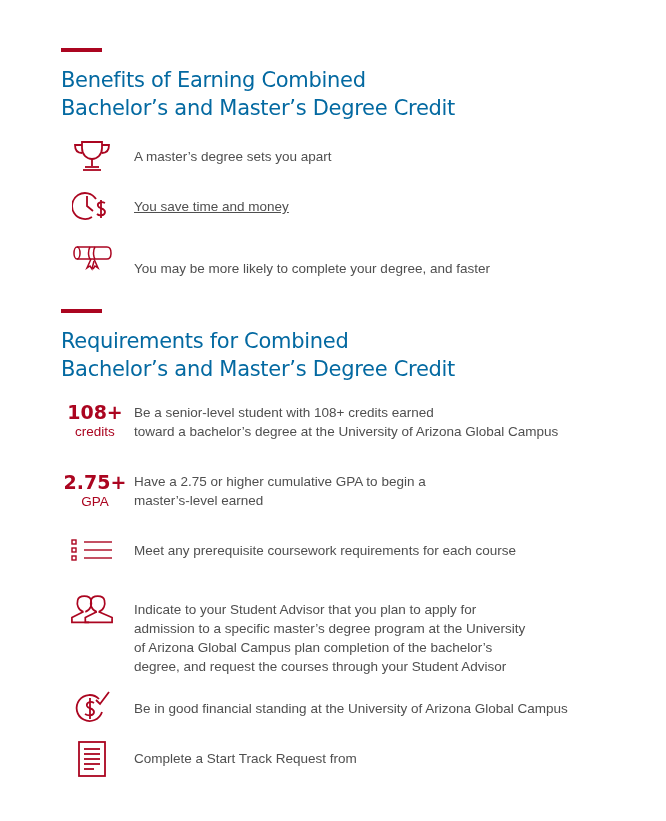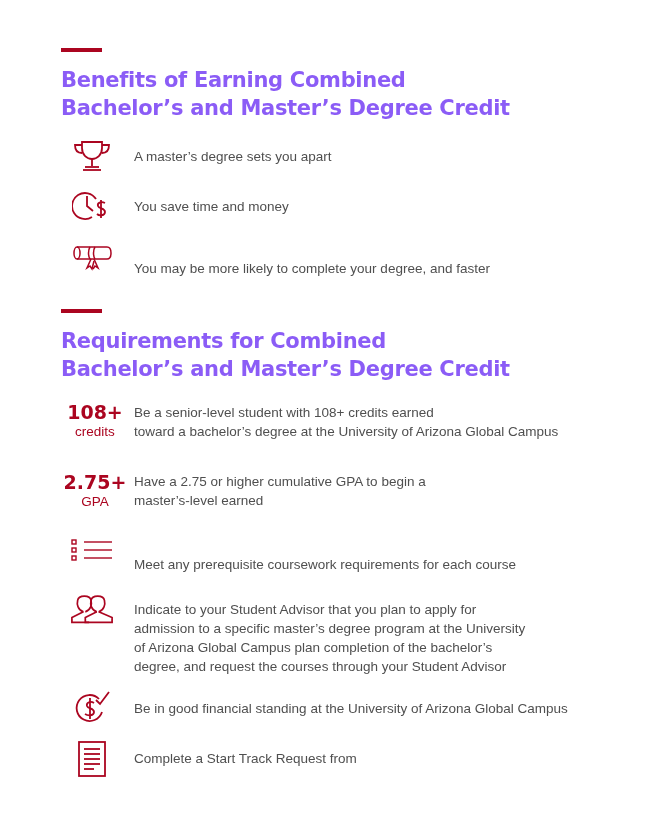--- a/index.html
+++ b/index.html
@@ -1,19 +1,19 @@
 <!DOCTYPE html>
 <html><head>
   <meta charset="utf-8">
   <style>
     * { margin: 0; padding: 0; box-sizing: border-box; }
     html, body { width: 666px; height: 821px; background: #ffffff; overflow: hidden; }
     body { font-family: "Liberation Sans", "DejaVu Sans", sans-serif; color: #4a4a4a; position: relative; }
     .accent-bar { position: absolute; left: 61px; width: 41px; height: 4px; background: #ab0520; }
-    .heading { position: absolute; left: 61px; font-family: "DejaVu Sans", sans-serif; font-weight: bold; font-size: 21px; line-height: 28px; color: #8b5cf6; letter-spacing: -0.3px; }
+    .heading { position: absolute; left: 61px; font-family: "DejaVu Sans", sans-serif; font-weight: normal; font-size: 21px; line-height: 28px; color: #0369a1; letter-spacing: -0.3px; }
     .row { position: absolute; left: 0; width: 666px; }
     .icon { position: absolute; left: 70px; width: 44px; display: flex; align-items: center; justify-content: center; }
     .icon svg { display: block; }
     .text { position: absolute; left: 134px; font-size: 13.5px; line-height: 19px; color: #4f4f4f; }
     .stat { position: absolute; left: 62px; width: 66px; text-align: center; color: #ab0520; }
     .stat-num { font-family: "DejaVu Sans", sans-serif; font-weight: bold; font-size: 19px; line-height: 22px; }
     .stat-unit { font-size: 13.5px; line-height: 18px; }
   </style>
 </head>
 <body>
@@ -40,21 +40,21 @@
 
 <div class="row" style="top:189px;">
   <span class="icon" style="top:0; height:36px;">
     <svg width="40" height="36" viewBox="0 0 40 36" fill="none" stroke="#ab0520" stroke-width="1.8">
       <path d="M24 10 A13 13 0 1 0 20 28"></path>
       <path d="M15 7 V17 L21 22"></path>
       <path d="M33 14 C29 12 25 14 26 17 C27 20 33 19 33 23 C33 27 27 27 25 25"></path>
       <path d="M29 11 V29"></path>
     </svg>
   </span>
-  <span class="text" style="top:8px;">You save time and money</span>
+  <span class="text" style="top:8px;text-decoration:underline;">You save time and money</span>
 </div>
 
 <div class="row" style="top:245px;">
   <span class="icon" style="top:0; height:26px;">
     <svg width="42" height="26" viewBox="0 0 42 26" fill="none" stroke="#ab0520" stroke-width="1.5">
       <ellipse cx="6" cy="8" rx="3" ry="6"></ellipse>
       <path d="M6 2 H36 C39 2 40 5 40 8 C40 11 39 14 36 14 H6"></path>
       <path d="M19 2 C17 5 17 11 19 14"></path>
       <path d="M24 2 C22 5 22 11 24 14"></path>
       <path d="M20 14 L16 23 L19 21 L21 24 L23 16"></path>
@@ -96,21 +96,21 @@
   <span class="icon" style="top:0; height:26px;">
     <svg width="44" height="26" viewBox="0 0 44 26" fill="none" stroke="#ab0520" stroke-width="1.4">
       <rect x="2" y="2" width="4" height="4"></rect>
       <rect x="2" y="10" width="4" height="4"></rect>
       <rect x="2" y="18" width="4" height="4"></rect>
       <path d="M14 4 H42"></path>
       <path d="M14 12 H42"></path>
       <path d="M14 20 H42"></path>
     </svg>
   </span>
-  <span class="text" style="top:17px;">Meet any prerequisite coursework requirements for each course</span>
+  <span class="text" style="top:3px;">Meet any prerequisite coursework requirements for each course</span>
 </div>
 
 <div class="row" style="top:590px;">
   <span class="icon" style="top:0; height:36px;">
     <svg width="46" height="36" viewBox="0 0 46 36" fill="none" stroke="#ab0520" stroke-width="1.8">
       <path d="M14 22 C8 20 7 14 8 10 C9 4 21 4 22 10 C23 14 22 20 16 22"></path>
       <path d="M14 22 L2 28 V33 H20"></path>
       <path d="M28 22 C22 20 21 14 22 10 C23 4 35 4 36 10 C37 14 36 20 30 22"></path>
       <path d="M28 22 L16 28 V33 H44 V28 L30 22"></path>
     </svg>

